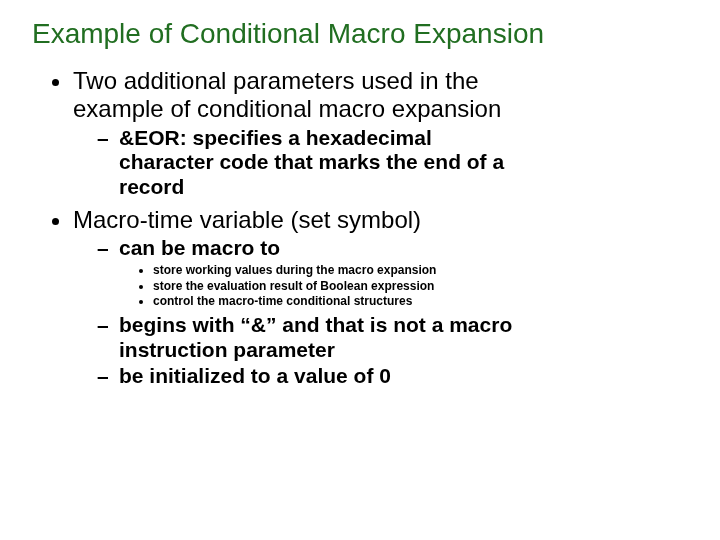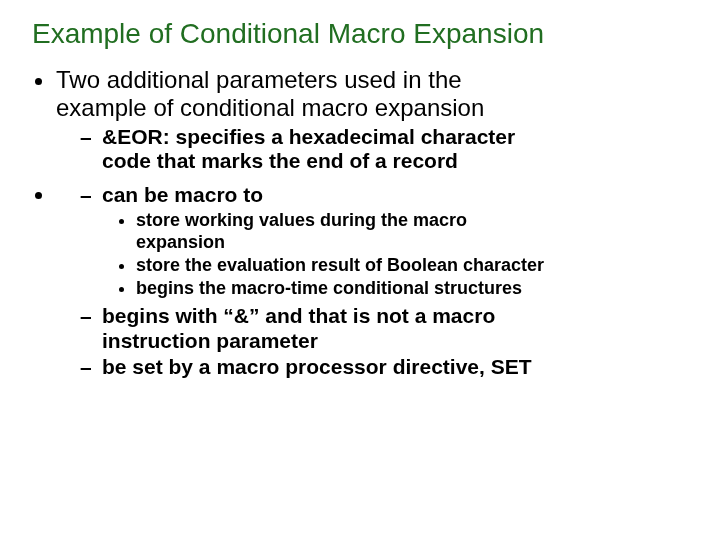--- a/index.html
+++ b/index.html
@@ -18,21 +18,21 @@
     padding: 18px 28px 20px 28px;
   }
   .title {
     color: #216e21;
     font-size: 28px;
     text-align: center;
     margin: 0 0 16px 0;
     font-weight: normal;
   }
   ul.lvl1 {
-    margin: 0;
+    margin: 17px;
     padding-left: 28px;
     list-style: disc;
     font-size: 24px;
     line-height: 1.18;
   }
   ul.lvl1 > li {
     margin-bottom: 6px;
   }
   ul.lvl2 {
     margin: 2px 0 4px 0;
@@ -49,21 +49,21 @@
   }
   ul.lvl2 > li::before {
     content: "–";
     position: absolute;
     left: -6px;
   }
   ul.lvl3 {
     margin: 2px 0 4px 0;
     padding-left: 34px;
     list-style: disc;
-    font-size: 18px;
+    font-size: 12px;
     line-height: 1.22;
   }
   ul.lvl3 > li {
     margin-bottom: 1px;
   }
 </style>
 </head>
 <body>
 
 <div class="slide">
@@ -73,29 +73,30 @@
   <ul class="lvl1">
 
     <li>
       <span>Two additional parameters used in the example of conditional macro expansion</span>
       <ul class="lvl2">
         <li>&amp;EOR: specifies a hexadecimal character code that marks the end of a record</li>
       </ul>
     </li>
 
     <li>
+      <span>Macro-time variable (set symbol)</span>
       <ul class="lvl2">
         <li>
           <span>can be macro to</span>
           <ul class="lvl3">
             <li>store working values during the macro expansion</li>
-            <li>store the evaluation result of Boolean character</li>
-            <li>begins the macro-time conditional structures</li>
+            <li>store the evaluation result of Boolean expression</li>
+            <li>control the macro-time conditional structures</li>
           </ul>
         </li>
         <li>begins with “&amp;” and that is not a macro instruction parameter</li>
-        <li>be set by a macro processor directive, SET</li>
+        <li>be initialized to a value of 0</li>
       </ul>
     </li>
 
   </ul>
 
 </div>
 
 </body></html>

